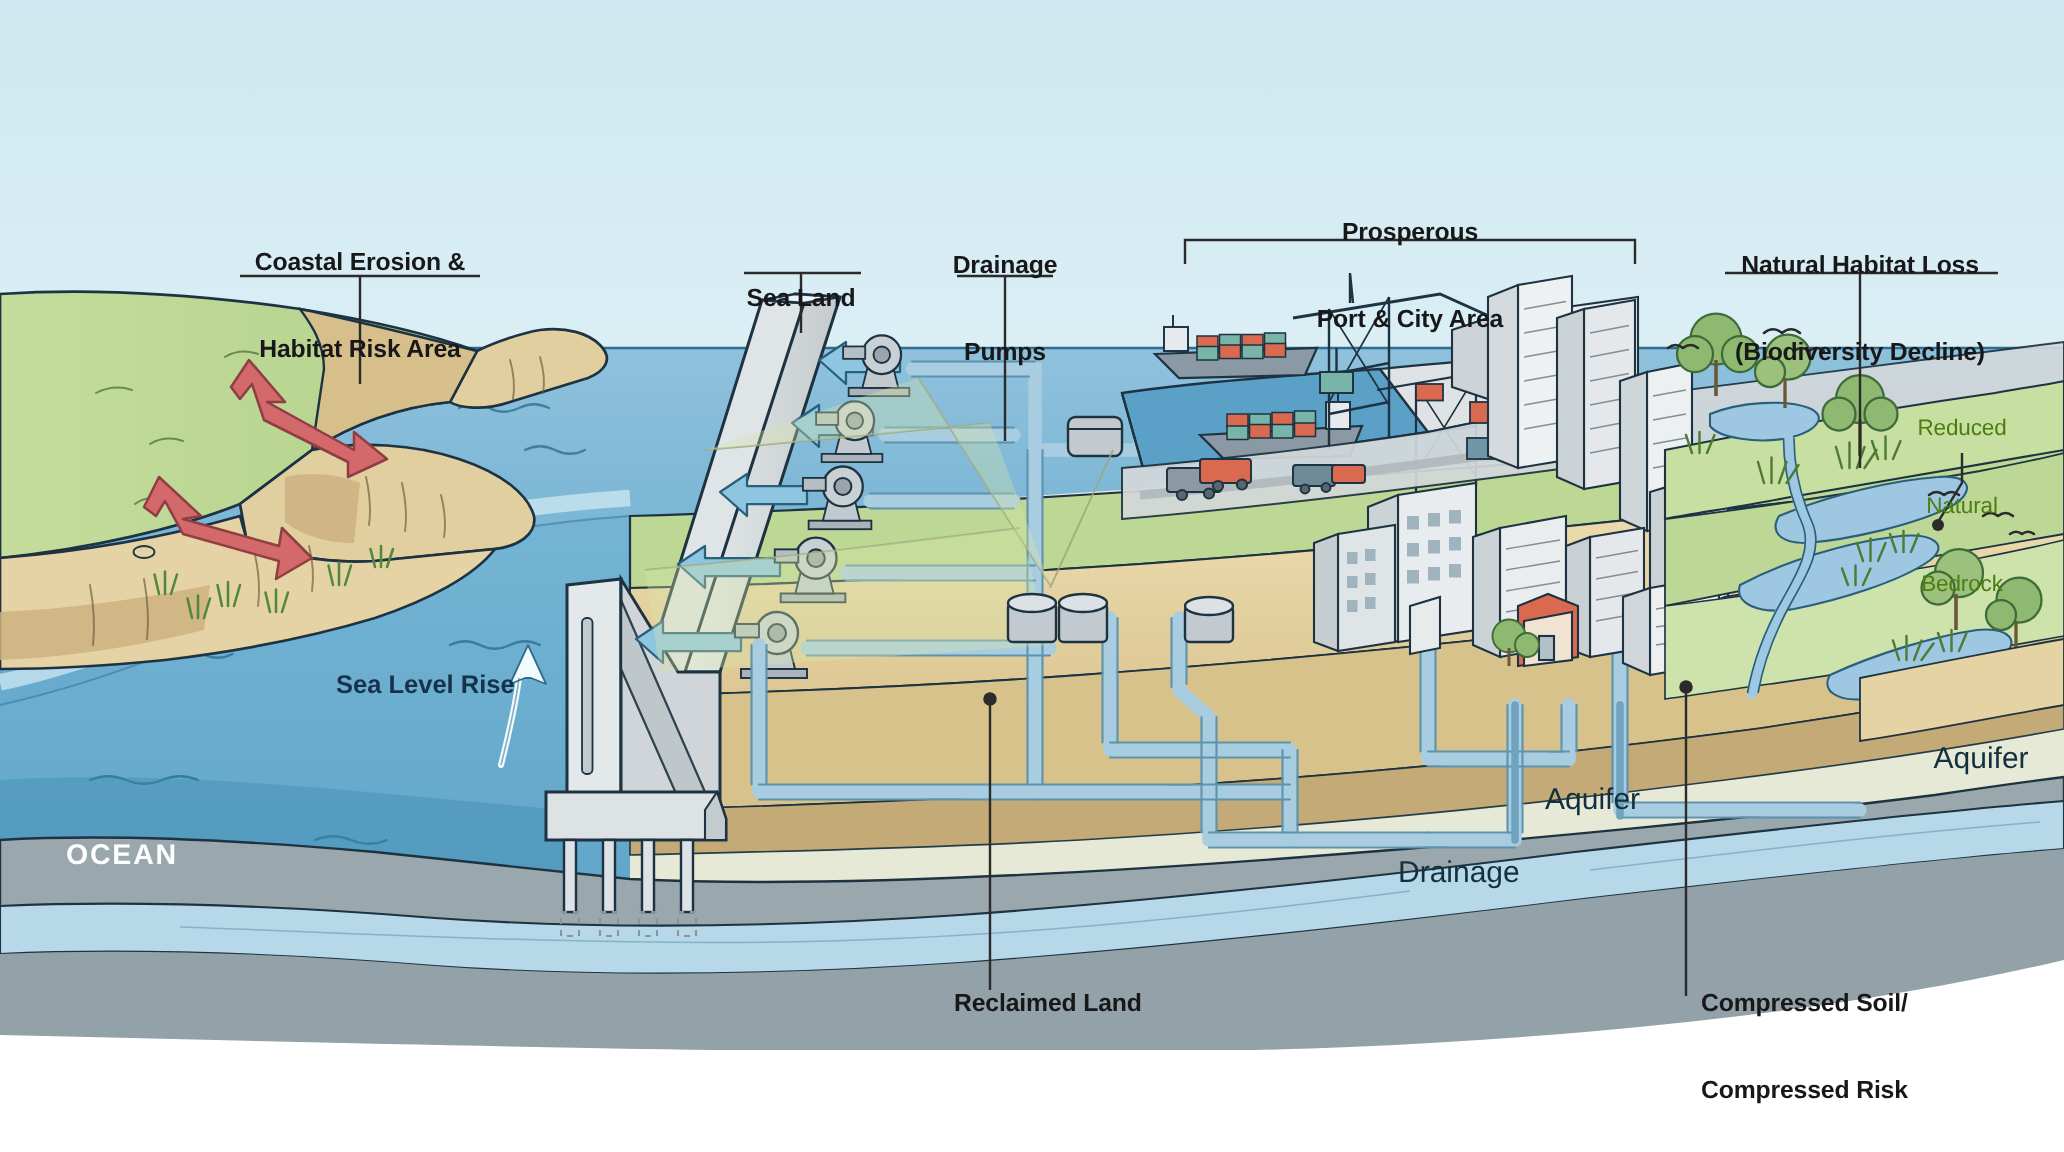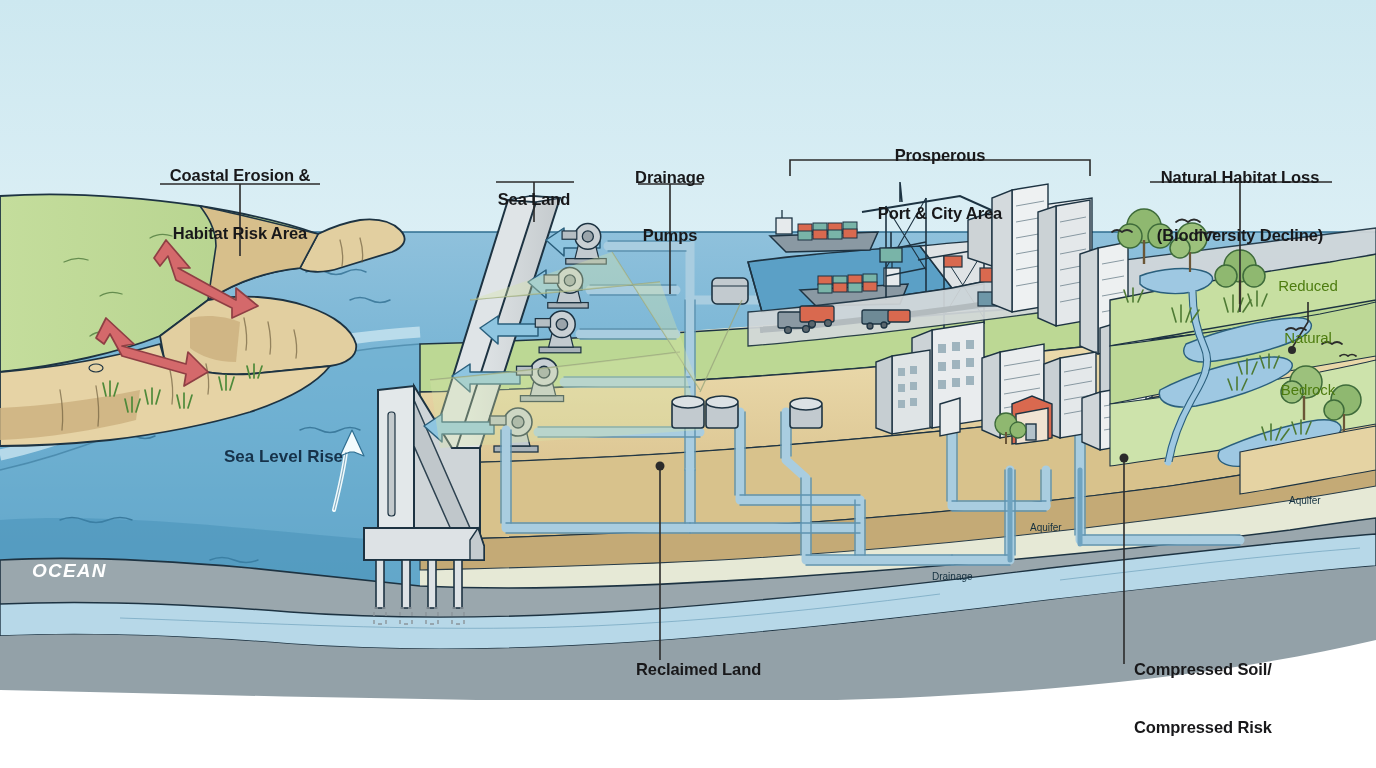--- a/index.html
+++ b/index.html
@@ -9,21 +9,21 @@
   #stage{position:relative;width:1376px;height:768px;background:#ffffff;}
   #scene{position:absolute;left:0;top:0;width:1376px;height:768px;}
   .lbl{position:absolute;color:#18181a;font-weight:bold;line-height:1.16;
        letter-spacing:-0.1px;white-space:pre;}
   .lbl.c{text-align:center;transform:translateX(-50%);}
   .lbl.l{text-align:left;}
   .s16{font-size:16.5px;}
   .s15{font-size:15px;}
   .water-lbl{position:absolute;font-weight:bold;color:#16324a;}
   .ocean-lbl{position:absolute;font-weight:bold;color:#ffffff;font-size:19px;letter-spacing:1.2px;}
-  .sub-lbl{position:absolute;color:#14303f;font-weight:normal;font-size:10px;}
+  .sub-lbl{position:absolute;color:#14303f;font-weight:normal;font-size:20px;}
 </style>
 </head>
 <body>
 
 <div id="stage">
 
   <svg id="scene" viewBox="0 0 1376 768" preserveAspectRatio="none">
     <defs>
       <linearGradient id="sky" x1="0" y1="0" x2="0" y2="1">
         <stop offset="0%" stop-color="#cde8f0"></stop>
@@ -687,21 +687,21 @@
     <div>Reclaimed Land</div>
   </div>
 
   <div class="lbl l s16" style="left:1134px;top:622px;">
     <div>Compressed Soil/</div>
     <div>Compressed Risk</div>
   </div>
 
   <div class="water-lbl" style="left:208px;top:447px;font-size:17px;margin-left:16px;">Sea Level Rise</div>
 
-  <div class="ocean-lbl" style="left:32px;top:560px;font-style:italic;">OCEAN</div>
+  <div class="ocean-lbl" style="left:44px;top:560px;">OCEAN</div>
 
   <div class="sub-lbl" style="left:1030px;top:522px;">Aquifer</div>
 
   <div class="sub-lbl" style="left:1289px;top:495px;">Aquifer</div>
 
   <div class="sub-lbl" style="left:932px;top:571px;">Drainage</div>
 
 </div>
 
 </body></html>

